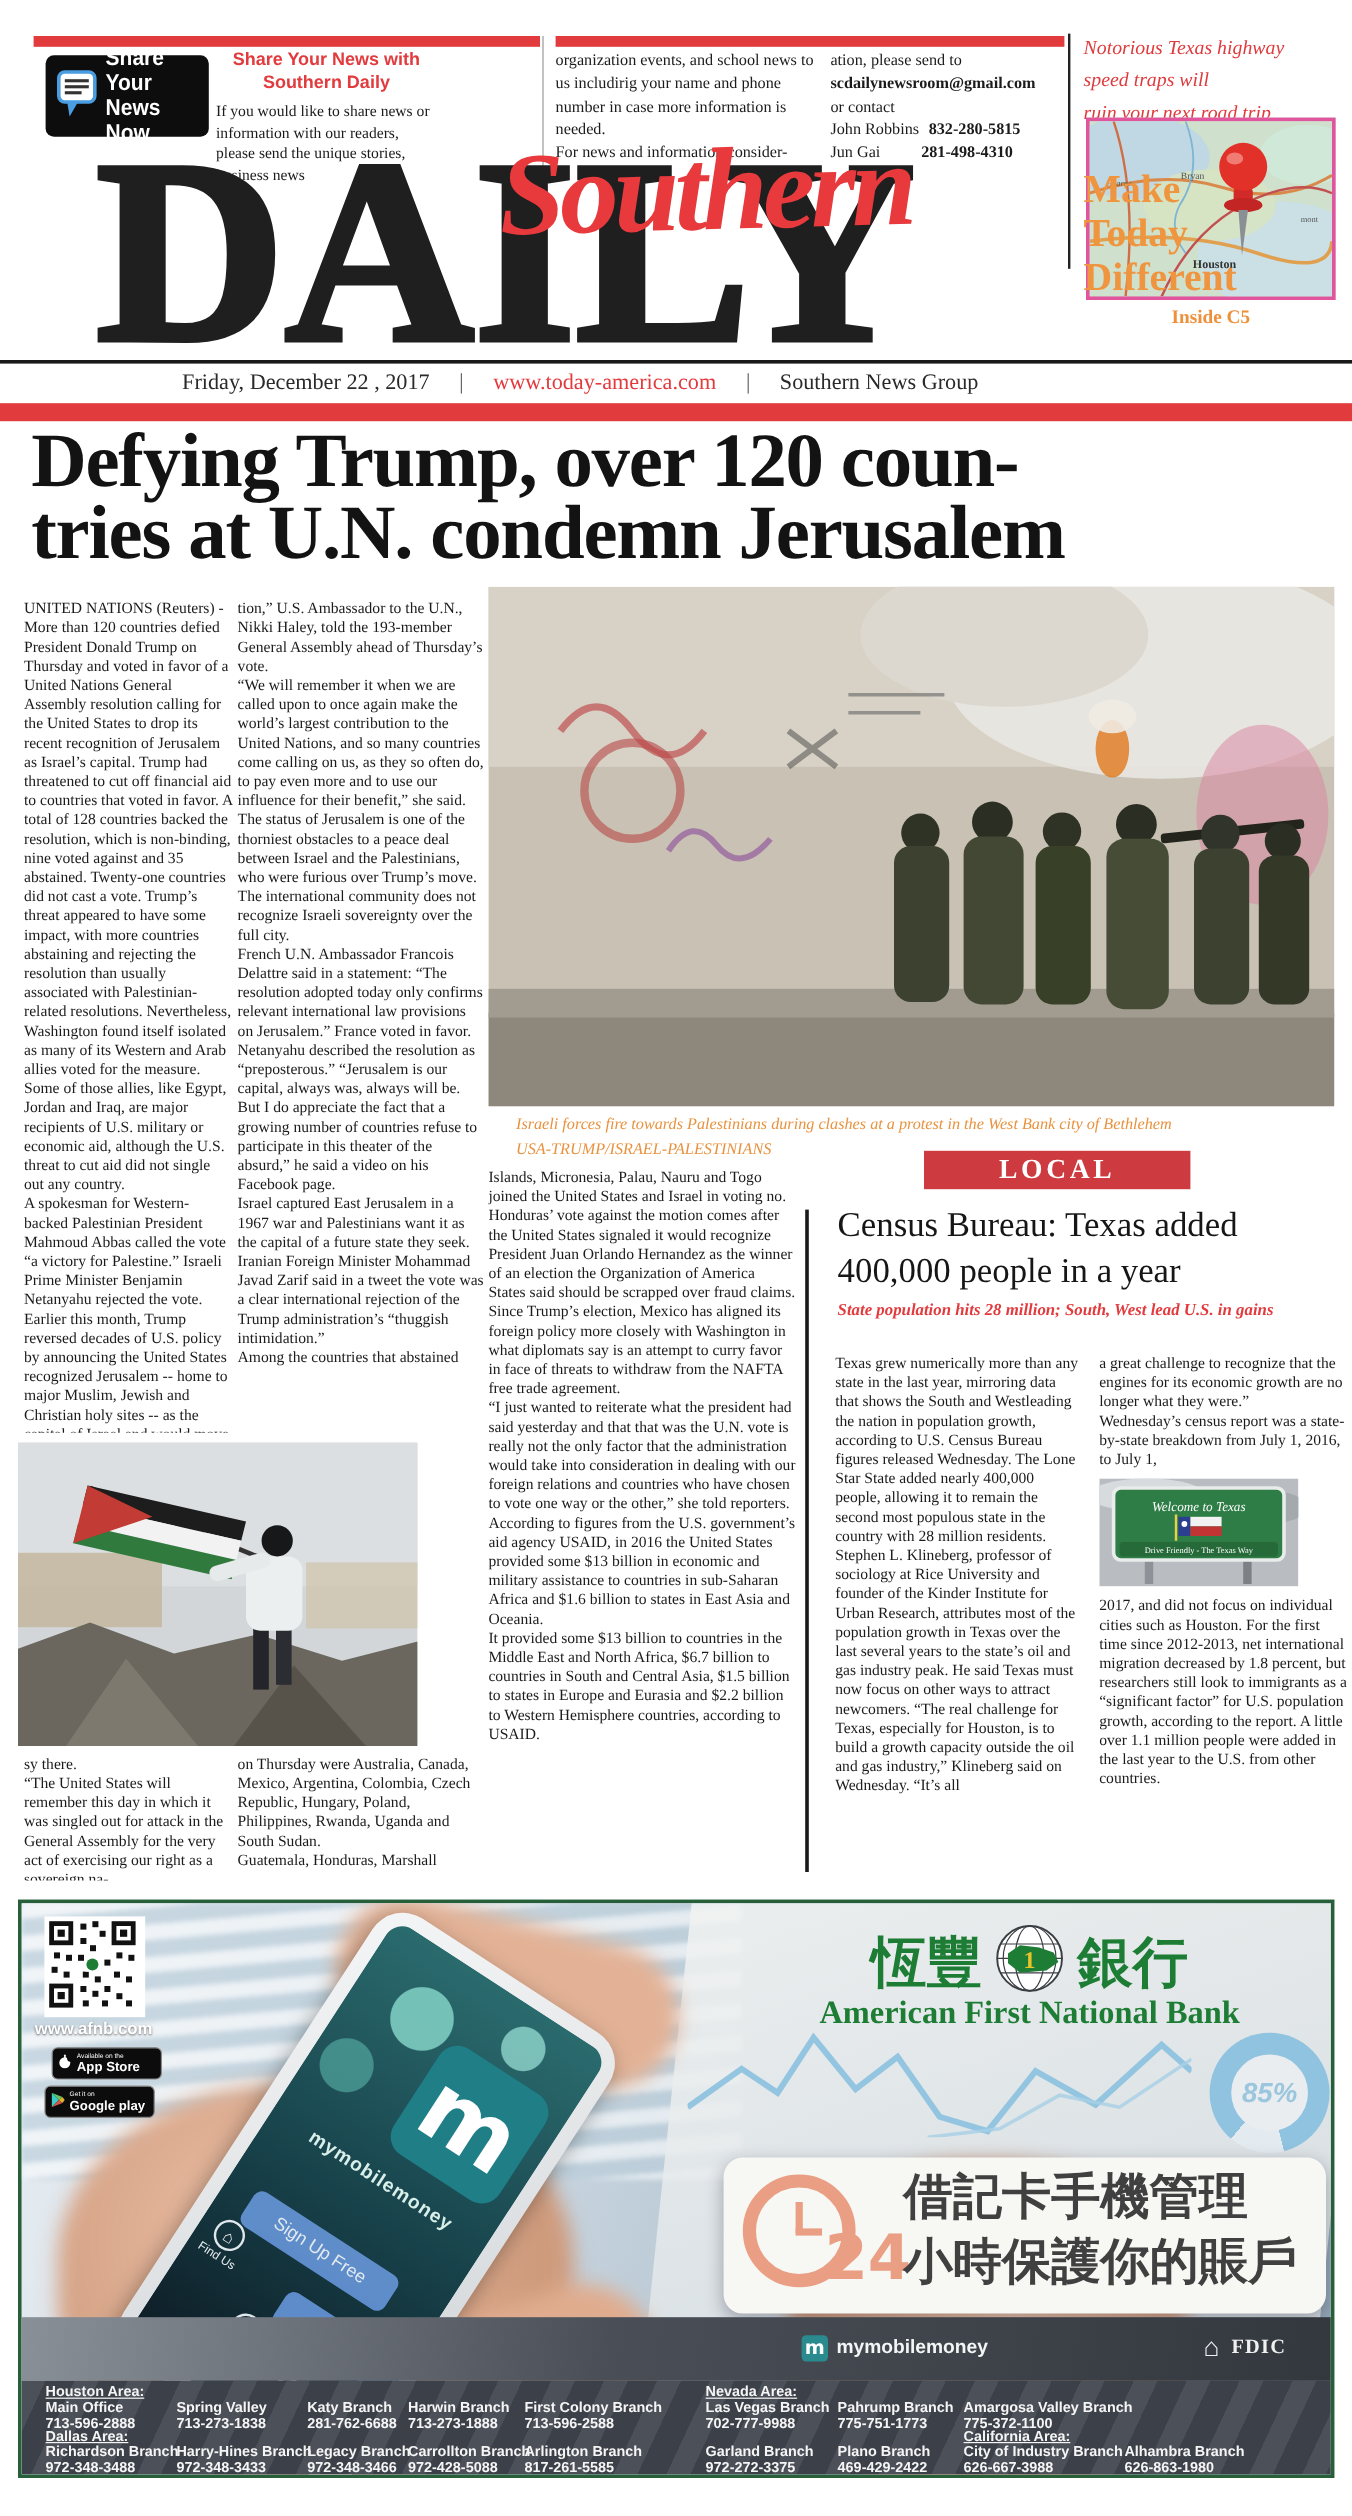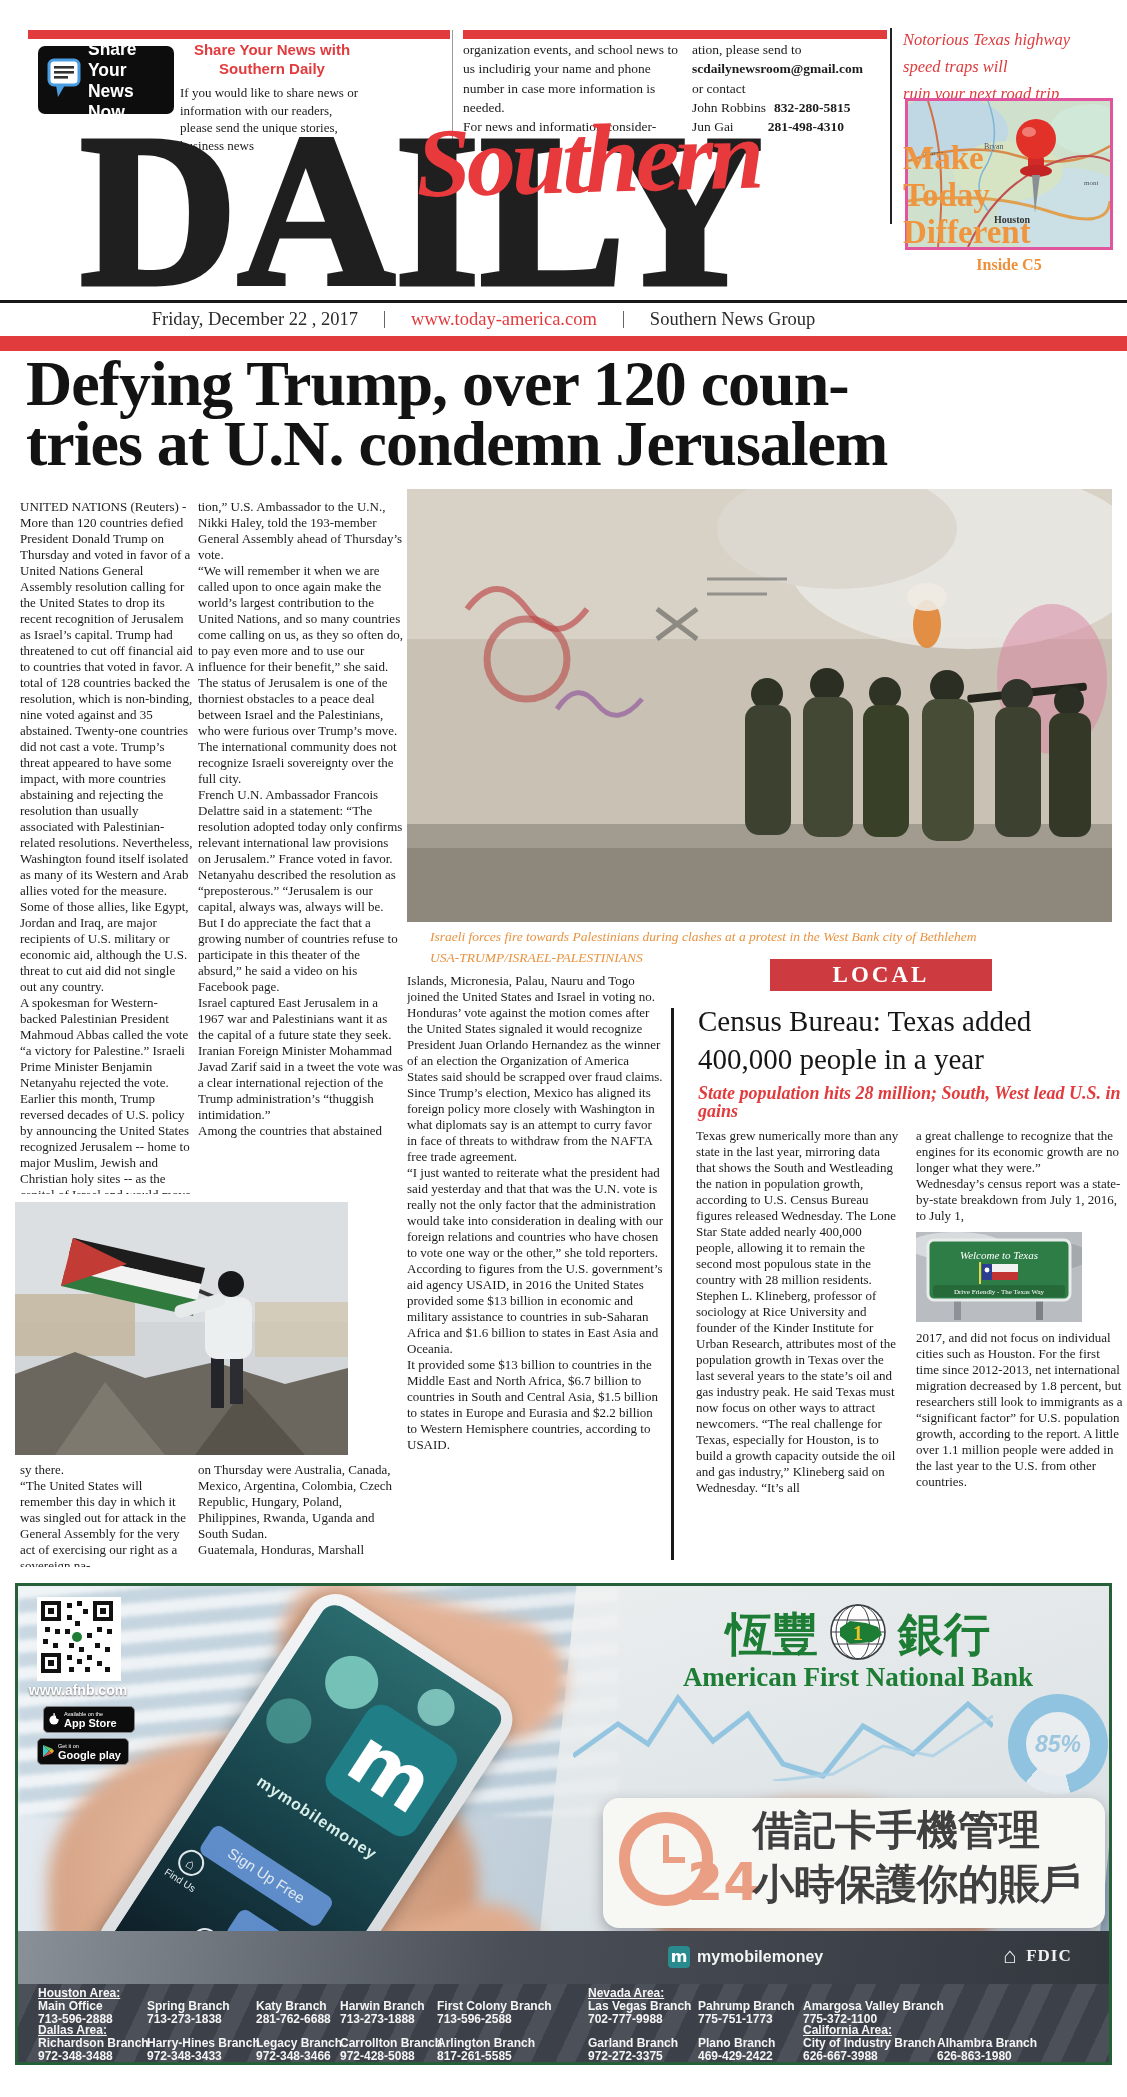--- a/index.html
+++ b/index.html
@@ -32,21 +32,21 @@
   .site{color:#e23b3e;}
   .redbar{background:#e23b3e;}
   
   .headline{font-weight:bold;font-size:64px;line-height:60px;color:#131313;letter-spacing:-1px;}
   .caption{color:#e8923f;font-style:italic;font-size:13.5px;line-height:21px;}
   .vdiv{background:#1a1a1a;}
   
   .localbox{background:#cd3b40;color:#fff;font-weight:bold;font-size:23px;line-height:32px;
             text-align:center;letter-spacing:3px;}
   .chead{font-size:29px;line-height:38px;color:#161616;}
-  .csub{color:#e23b3e;font-style:italic;font-weight:bold;font-size:18px;line-height:18px;}
+  .csub{color:#e23b3e;font-style:italic;font-weight:bold;font-size:14px;line-height:18px;}
   .texsign{width:166px;height:90px;margin:8px 0;}
   
   .ad{border:3px solid #265f38;box-sizing:border-box;overflow:hidden;background:#c9d6e0;}
   .ad .abs{position:absolute;}
   .adbg{inset:0;background:linear-gradient(105deg,#e7edf2 0%,#cdd9e2 35%,#aabccb 70%,#8fa3b3 100%);}
   .blinds{left:0;top:0;width:600px;height:230px;opacity:.7;filter:blur(2px);
           background:repeating-linear-gradient(175deg,#f5f8fa 0 13px,#bccfdb 13px 27px);}
   .docpanel{left:540px;top:0;width:560px;height:350px;opacity:.85;transform:skewX(-6deg);
           background:linear-gradient(180deg,#f2f3f2,#e2e7e9);}
   .blob{border-radius:45%;filter:blur(8px);}
@@ -478,21 +478,21 @@
     </div>
 
     <div class="abs branches">
       <div class="bcell" style="left:20px;top:3px;">
         <div class="barea">Houston Area:</div>
           <div>Main Office</div>
           <div>713-596-2888</div>
       </div>
       <div class="bcell" style="left:129px;top:3px;">
         <div class="barea"></div>
-          <div>Spring Branch</div>
+          <div>Spring Valley</div>
           <div>713-273-1838</div>
       </div>
       <div class="bcell" style="left:238px;top:3px;">
         <div class="barea"></div>
           <div>Katy Branch</div>
           <div>281-762-6688</div>
       </div>
       <div class="bcell" style="left:322px;top:3px;">
         <div class="barea"></div>
           <div>Harwin Branch</div>

